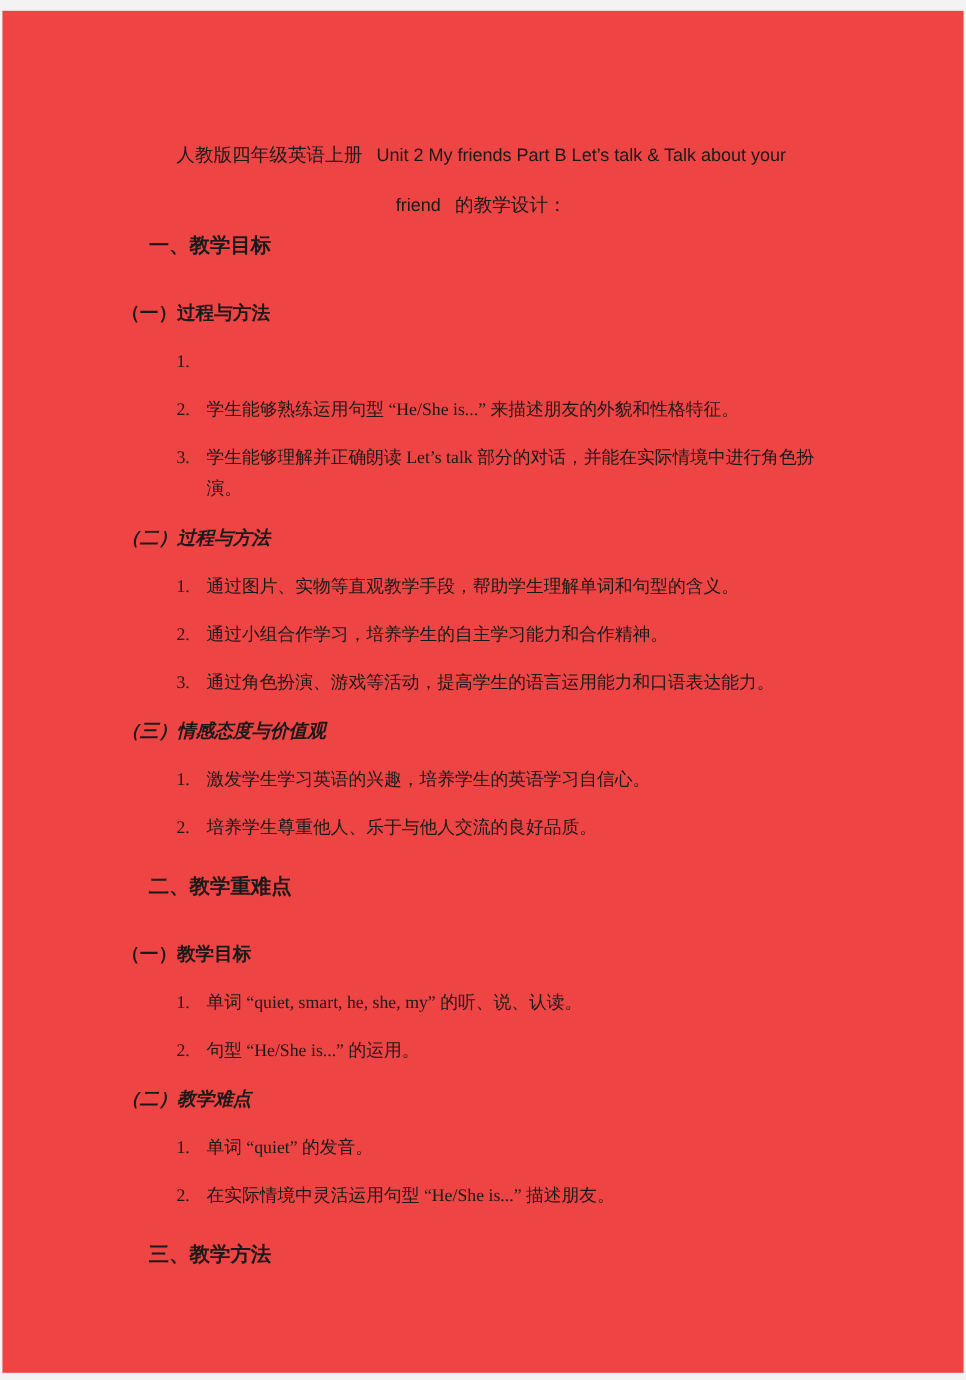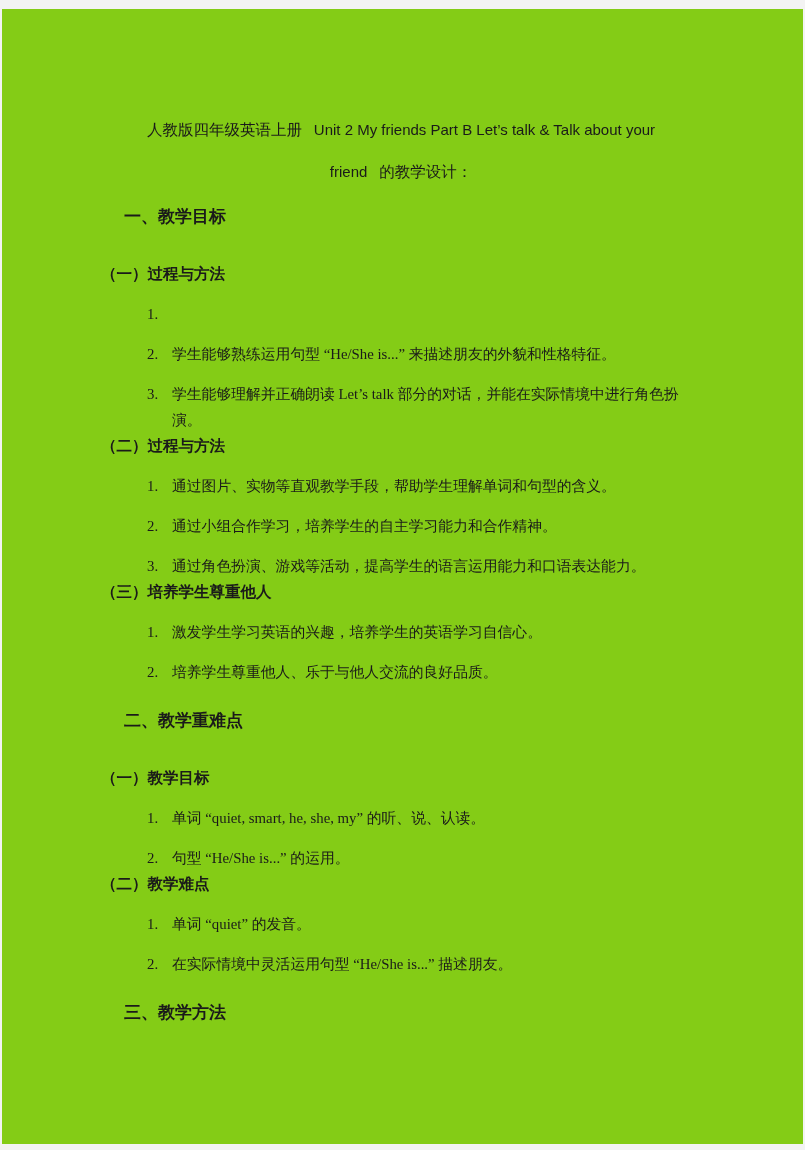--- a/index.html
+++ b/index.html
@@ -14,21 +14,21 @@
     background: #f3f3f3;
     font-family: "Liberation Serif", "DejaVu Serif", serif;
     color: #1a1a1a;
   }
   .page {
     position: absolute;
     top: 9px;
     left: 2px;
     right: 2px;
     bottom: 6px;
-    background: #84cc16;
+    background: #ef4444;
     box-sizing: border-box;
     padding: 100px 100px 0 97px;
   }
   .doc-title {
     text-align: center;
     font-size: 15.5px;
     line-height: 42px;
     white-space: nowrap;
   }
   .doc-title .en {
@@ -54,25 +54,25 @@
     line-height: 26px;
     padding-left: 48px;
   }
   .li .num {
     flex: 0 0 auto;
     min-width: 14px;
     margin-right: 11px;
   }
   .li .li-text { flex: 1; }
 
-  .mt-a { margin-top: 12px; }  
+  .mt-a { }  
   .mt-b { margin-top: 34px; }  
   .mt-c { margin-top: 16px; }  
   .mt-d { margin-top: 14px; }  
-  .mt-e { margin-top: 2px; }   
+  .mt-e { margin-top: 17px; font-style: italic; }   
   .mt-f { margin-top: 24px; }   
 </style>
 </head>
 <body>
 
 <div class="page">
 
   <div class="doc-title">
     <div class="title-line">
       <span class="zh">人教版四年级英语上册</span>
@@ -108,21 +108,21 @@
   </div>
   <div class="li mt-d">
     <span class="num">2.</span>
     <span class="li-text">通过小组合作学习，培养学生的自主学习能力和合作精神。</span>
   </div>
   <div class="li mt-d">
     <span class="num">3.</span>
     <span class="li-text">通过角色扮演、游戏等活动，提高学生的语言运用能力和口语表达能力。</span>
   </div>
 
-  <div class="h2 mt-e">（三）培养学生尊重他人</div>
+  <div class="h2 mt-e">（三）情感态度与价值观</div>
 
   <div class="li mt-c">
     <span class="num">1.</span>
     <span class="li-text">激发学生学习英语的兴趣，培养学生的英语学习自信心。</span>
   </div>
   <div class="li mt-d">
     <span class="num">2.</span>
     <span class="li-text">培养学生尊重他人、乐于与他人交流的良好品质。</span>
   </div>
 

